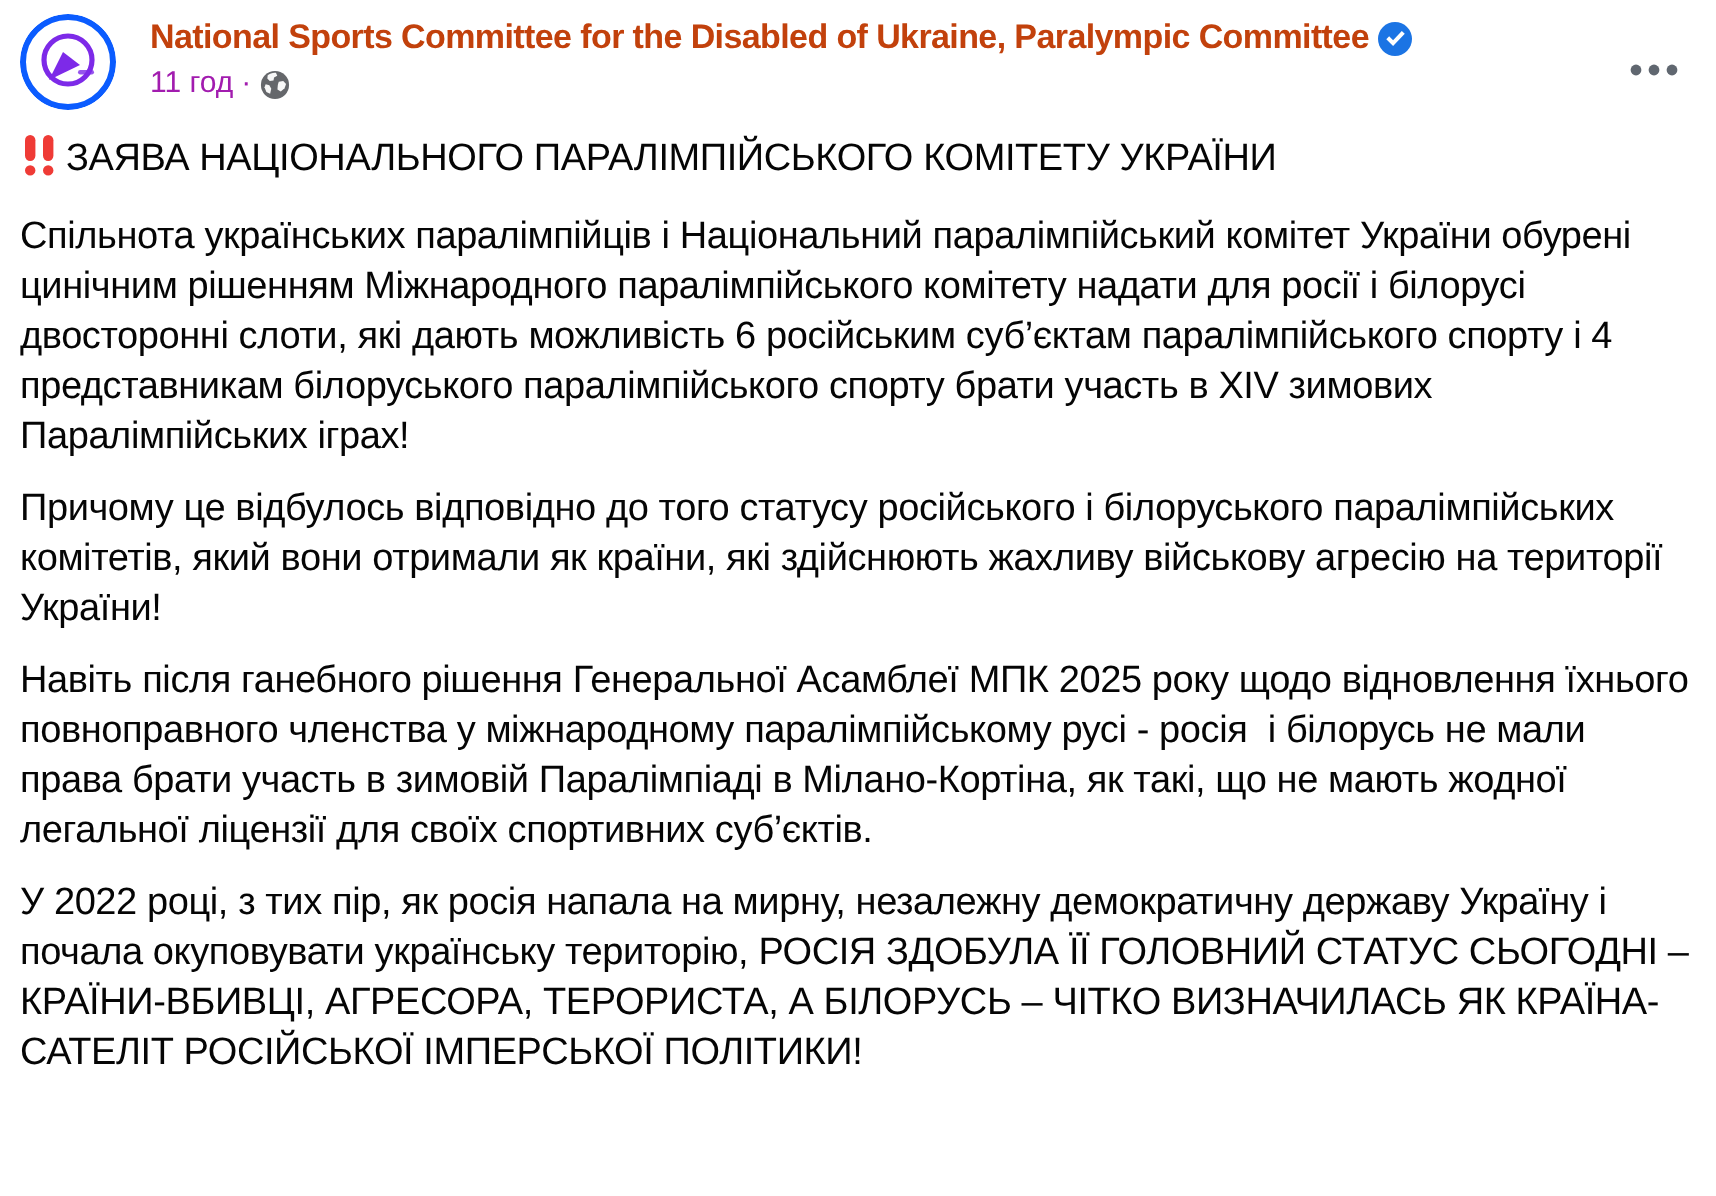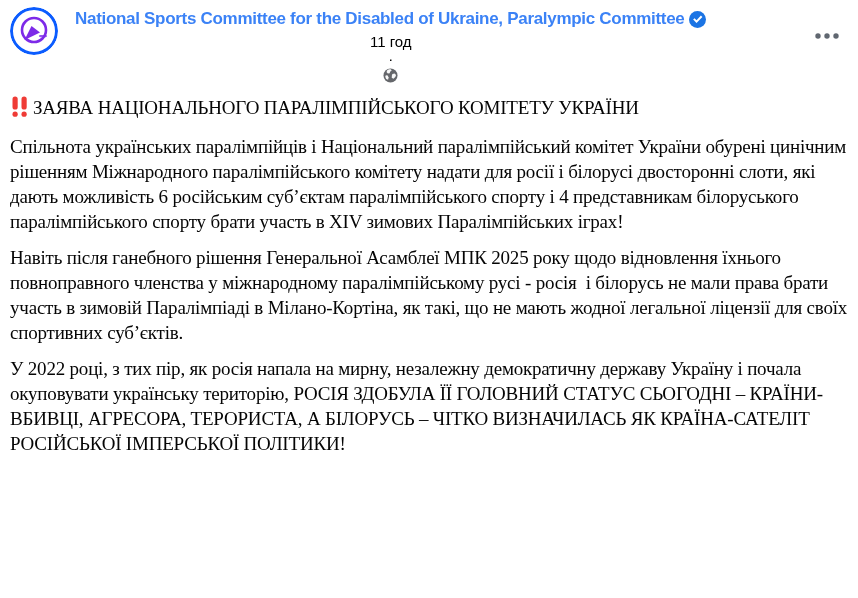--- a/index.html
+++ b/index.html
@@ -25,31 +25,30 @@
     width: 48px; height: 48px;
     border-radius: 50%;
     flex: 0 0 48px;
     cursor: pointer;
   }
   .header-text { margin-left: 17px; padding-top: 2px; min-width: 0; }
   .name-row {
     display: flex; align-items: center;
     font-size: 17px; font-weight: 700;
     letter-spacing: -0.3px;
-    color: #3b82f6;
+    color: #c2410c;
     white-space: nowrap;
   }
   .page-name { cursor: pointer; }
   .verified { margin-left: 5px; display: inline-flex; flex: 0 0 auto; }
   .meta-row {
-    display: flex; align-items: center;
+    display: flex; align-items: flex-end;
     margin-top: 4px;
     font-size: 15px;
-    color: #000000;
-    flex-direction: column;
+    color: #a21caf;
   }
   .meta-row .sep { margin: 0 4px; }
   .timestamp { cursor: pointer; }
   .globe { display: inline-flex; margin-top: 1px; }
   .more-btn {
     position: absolute;
     right: 14px; top: 22px;
     padding: 4px;
     cursor: pointer;
     border-radius: 50%;
@@ -59,21 +58,20 @@
   .post-body {
     padding: 8px 10px 0 10px;
     font-size: 19px;
     line-height: 25px;
     letter-spacing: -0.2px;
     color: #050505;
   }
   .post-body p {
     margin: 0 0 11px 0;
     white-space: pre-wrap;
-    font-family: Liberation Serif, serif;
   }
   .headline .bang { margin-right: 4px; vertical-align: -3px; }
 </style>
 </head>
 <body>
 
 <div class="post">
 
   <div class="post-header">
 
@@ -123,18 +121,19 @@
   <div class="post-body">
 
     <p class="headline"><span class="bang"><svg width="19" height="21" viewBox="0 0 19 21">
             <rect x="2.5" y="0.5" width="5.2" height="13" rx="2.6" fill="#ef3b36"></rect>
             <rect x="11.5" y="0.5" width="5.2" height="13" rx="2.6" fill="#ef3b36"></rect>
             <circle cx="5.1" cy="18.2" r="2.6" fill="#ef3b36"></circle>
             <circle cx="14.1" cy="18.2" r="2.6" fill="#ef3b36"></circle>
           </svg></span><span>ЗАЯВА НАЦІОНАЛЬНОГО ПАРАЛІМПІЙСЬКОГО КОМІТЕТУ УКРАЇНИ</span></p>
 
     <p>Спільнота українських паралімпійців і Національний паралімпійський комітет України обурені цинічним рішенням Міжнародного паралімпійського комітету надати для росії і білорусі двосторонні слоти, які дають можливість 6 російським суб’єктам паралімпійського спорту і 4 представникам білоруського паралімпійського спорту брати участь в XIV зимових Паралімпійських іграх!</p>
+    <p>Причому це відбулось відповідно до того статусу російського і білоруського паралімпійських комітетів, який вони отримали як країни, які здійснюють жахливу військову агресію на території України!</p>
     <p>Навіть після ганебного рішення Генеральної Асамблеї МПК 2025 року щодо відновлення їхнього повноправного членства у міжнародному паралімпійському русі - росія  і білорусь не мали права брати участь в зимовій Паралімпіаді в Мілано-Кортіна, як такі, що не мають жодної легальної ліцензії для своїх спортивних суб’єктів.</p>
     <p>У 2022 році, з тих пір, як росія напала на мирну, незалежну демократичну державу Україну і почала окуповувати українську територію, РОСІЯ ЗДОБУЛА ЇЇ ГОЛОВНИЙ СТАТУС СЬОГОДНІ – КРАЇНИ-ВБИВЦІ, АГРЕСОРА, ТЕРОРИСТА, А БІЛОРУСЬ – ЧІТКО ВИЗНАЧИЛАСЬ ЯК КРАЇНА-САТЕЛІТ РОСІЙСЬКОЇ ІМПЕРСЬКОЇ ПОЛІТИКИ!</p>
 
   </div>
 
 </div>
 
 </body></html>

